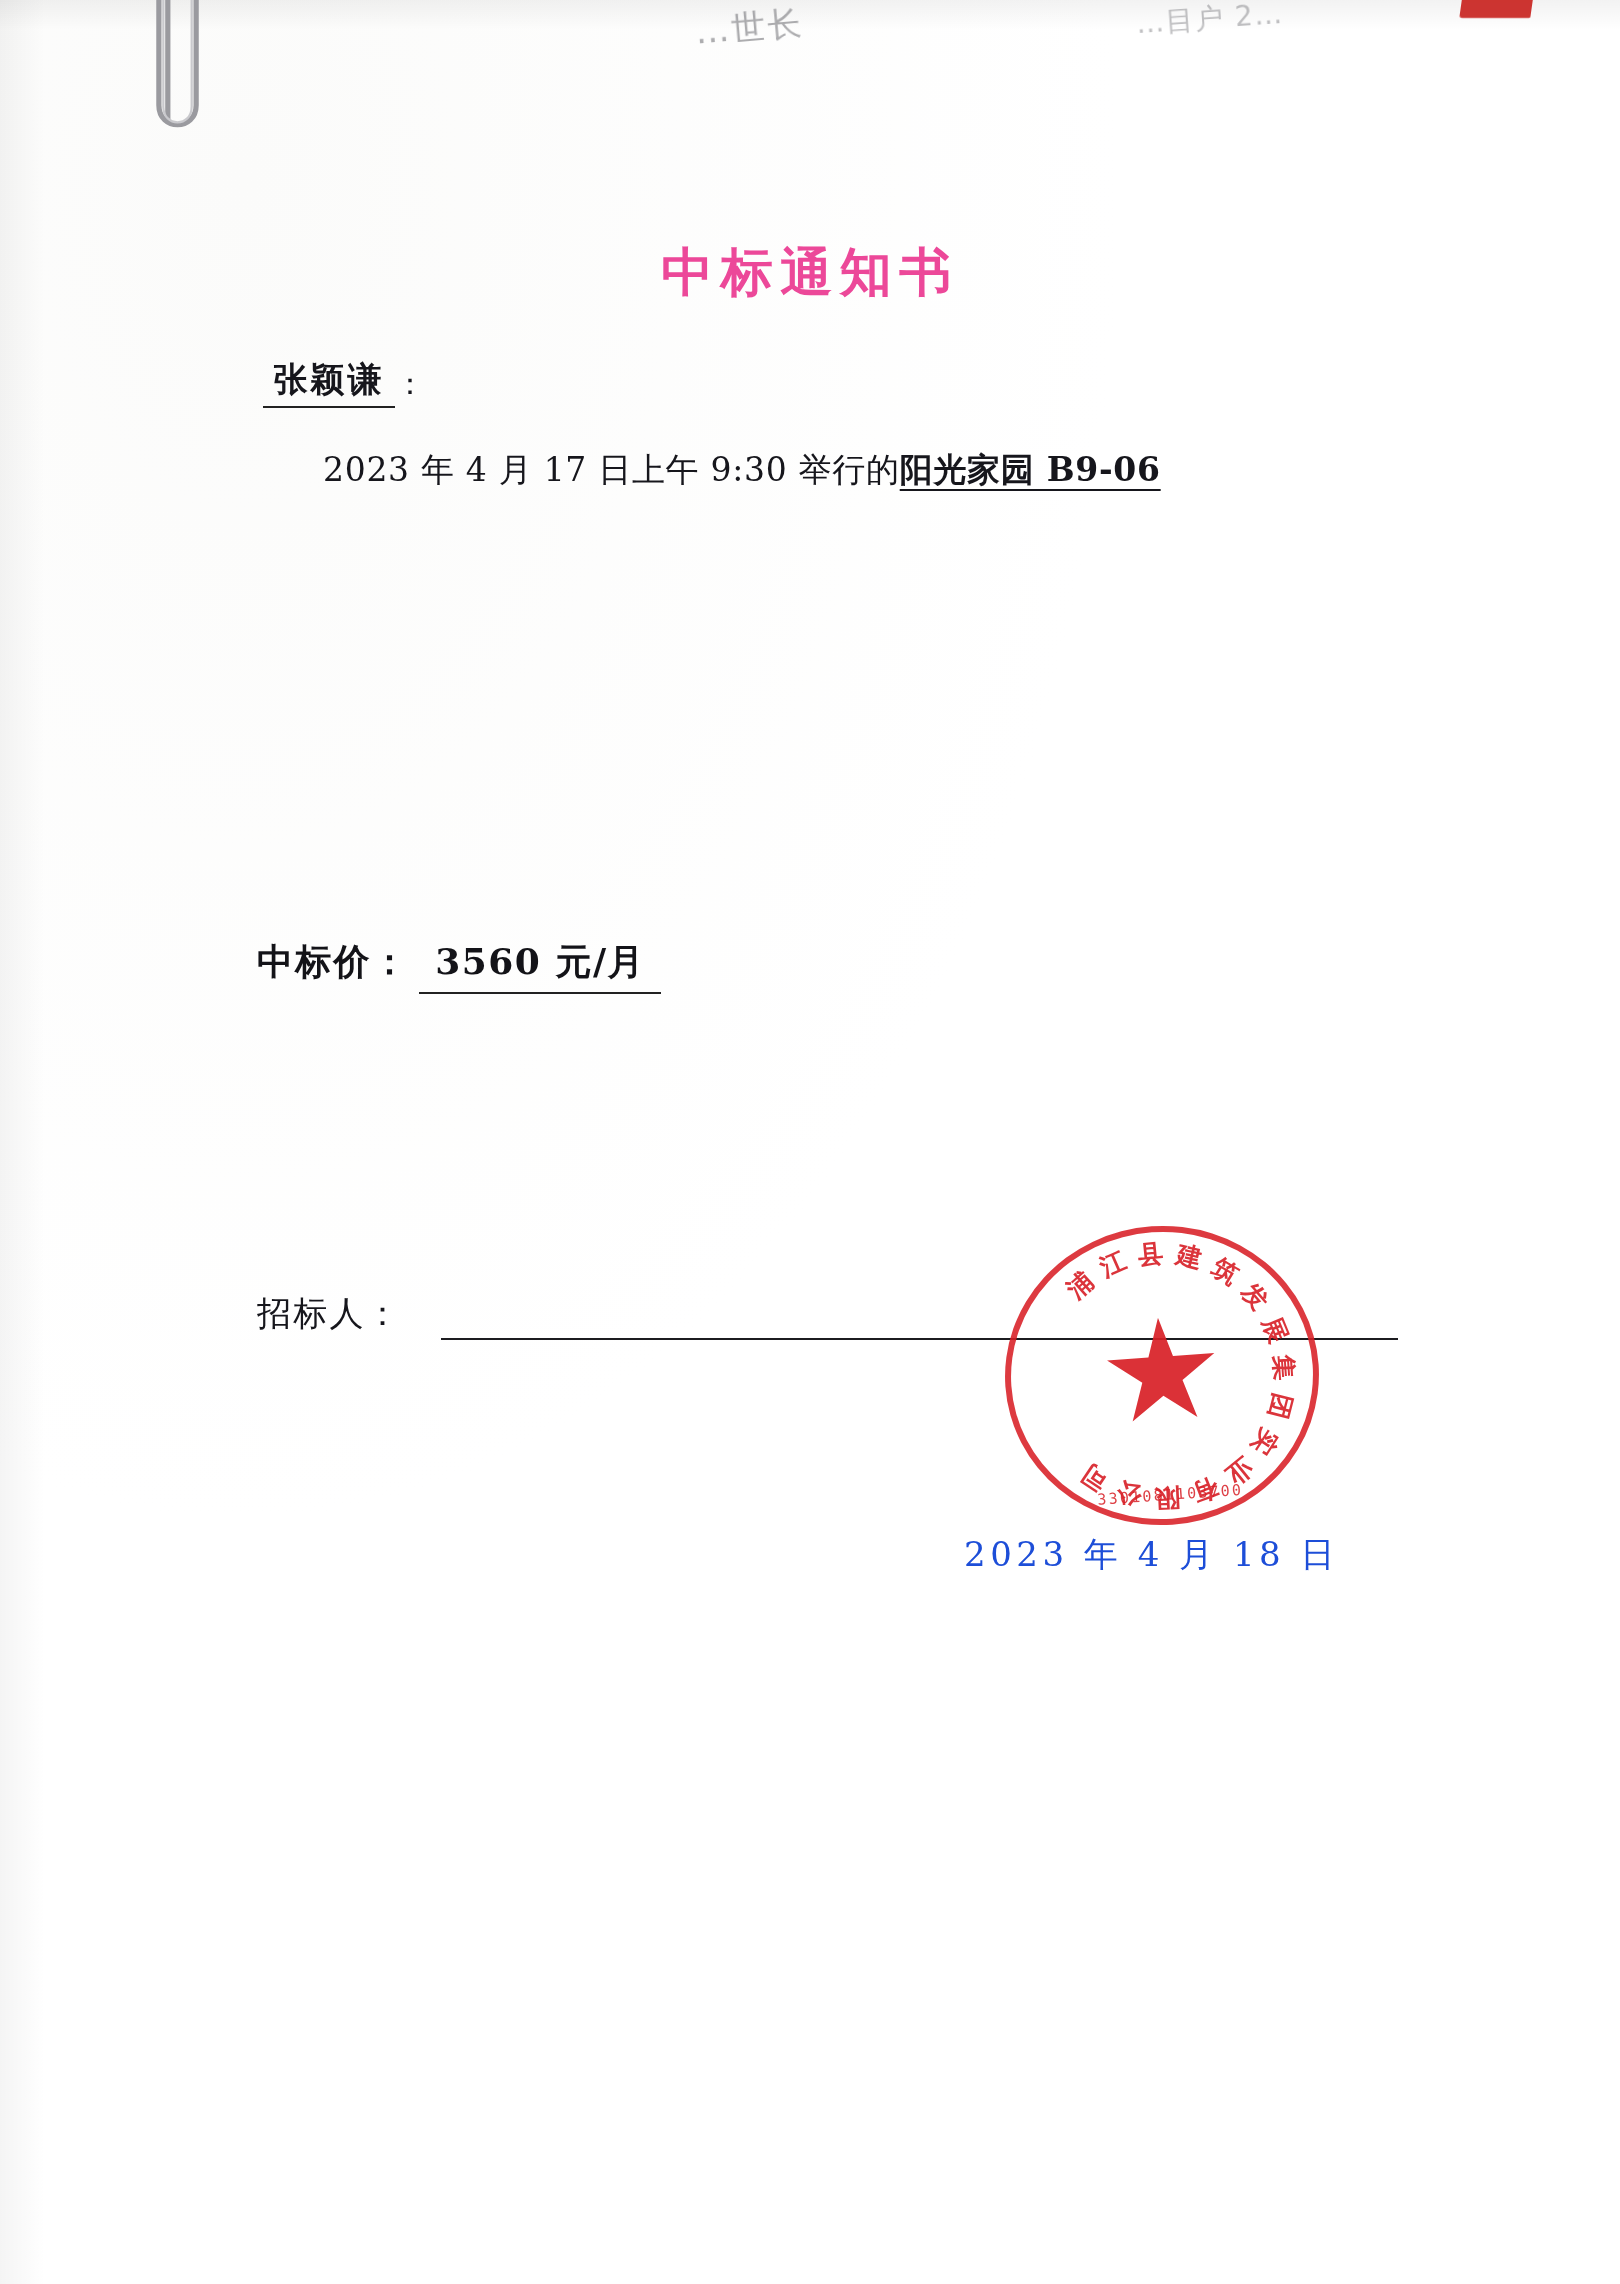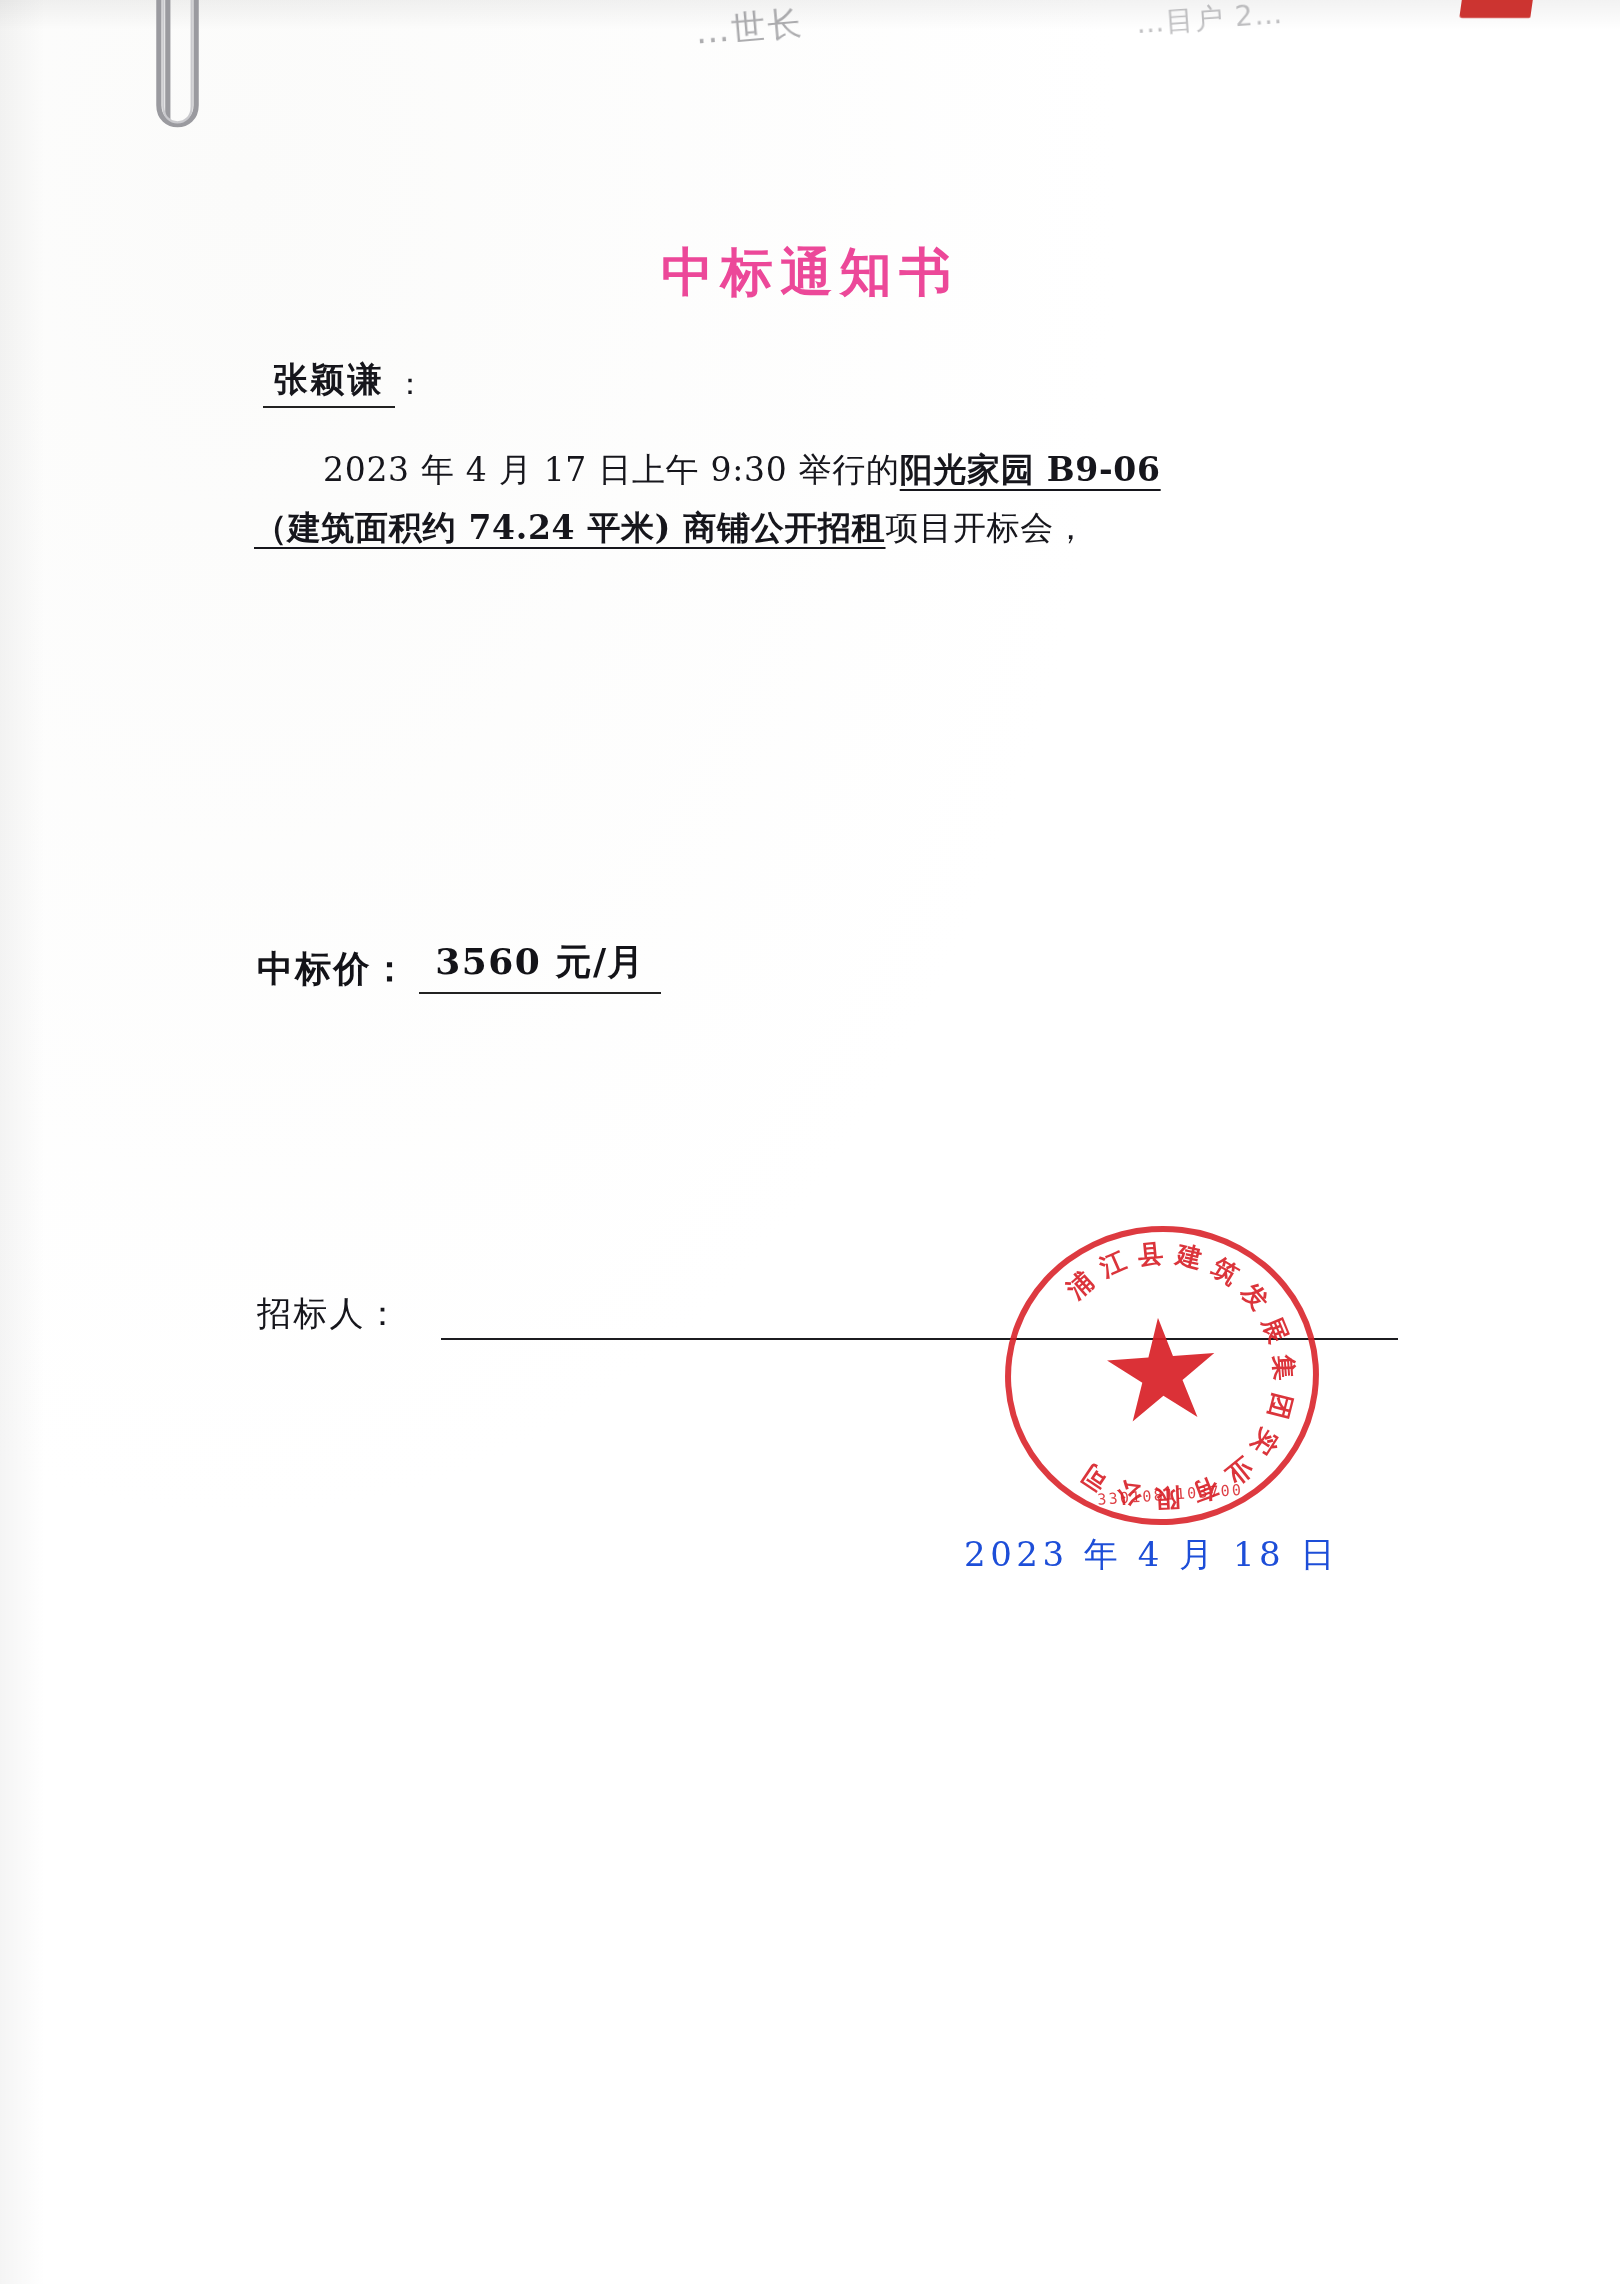--- a/index.html
+++ b/index.html
@@ -146,21 +146,20 @@
 
   
   .price-row {
     position: absolute;
     left: 257px;
     top: 938px;
     font-size: 36px;
     font-weight: 700;
     color: #131318;
     display: flex;
-    align-items: flex-end;
   }
   .price-row .label {
     letter-spacing: 2.2px;
   }
   .price-row .value {
     border-bottom: 2.2px solid #222;
     padding: 0 16.4px 4.5px 16.4px;
     margin-left: 9px;
     font-weight: 700;
     letter-spacing: 1.5px;
@@ -269,23 +268,20 @@
 <div class="doc-title">中标通知书</div>
 
 <div class="addressee">
   <span class="name">张颖谦</span>
   <span class="colon">：</span>
 </div>
 
 <div class="body-block">
   <p>
     <span class="indent"></span><span>2023 年 4 月 17 日上午 9:30 举行的</span><span class="bold-ul">阳光家园 B9-06</span>
-  </p>
-  <p>
-    <span class="bold-ul">（建筑面积约 74.24 平米) 商铺公开招租</span><span>项目开标会，</span>
   </p>
 </div>
 
 <div class="price-row">
   <span class="label">中标价：</span>
   <span class="value">3560 元/月</span>
 </div>
 
 <div class="sign-row">招标人：</div>
 <div class="sign-line"></div>

